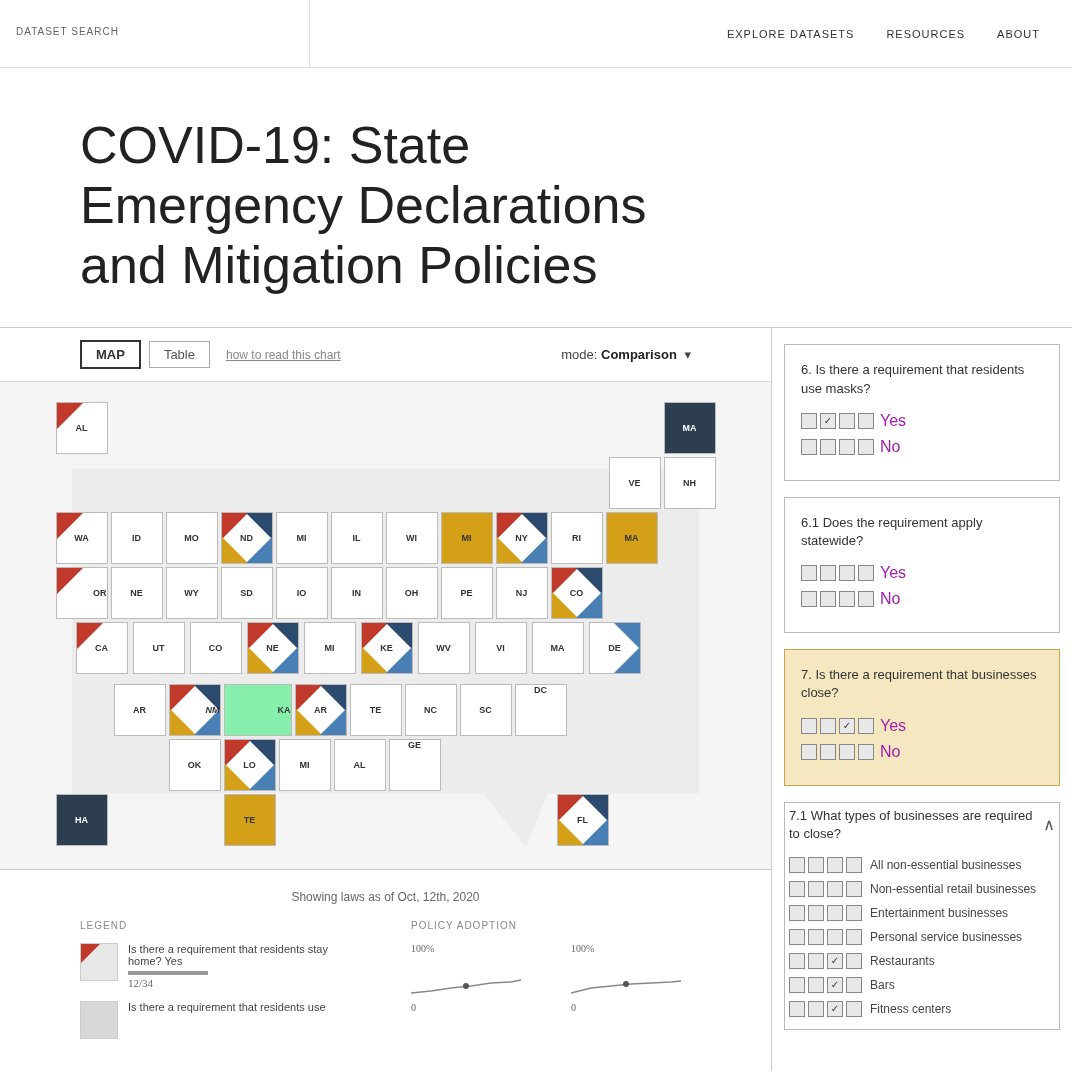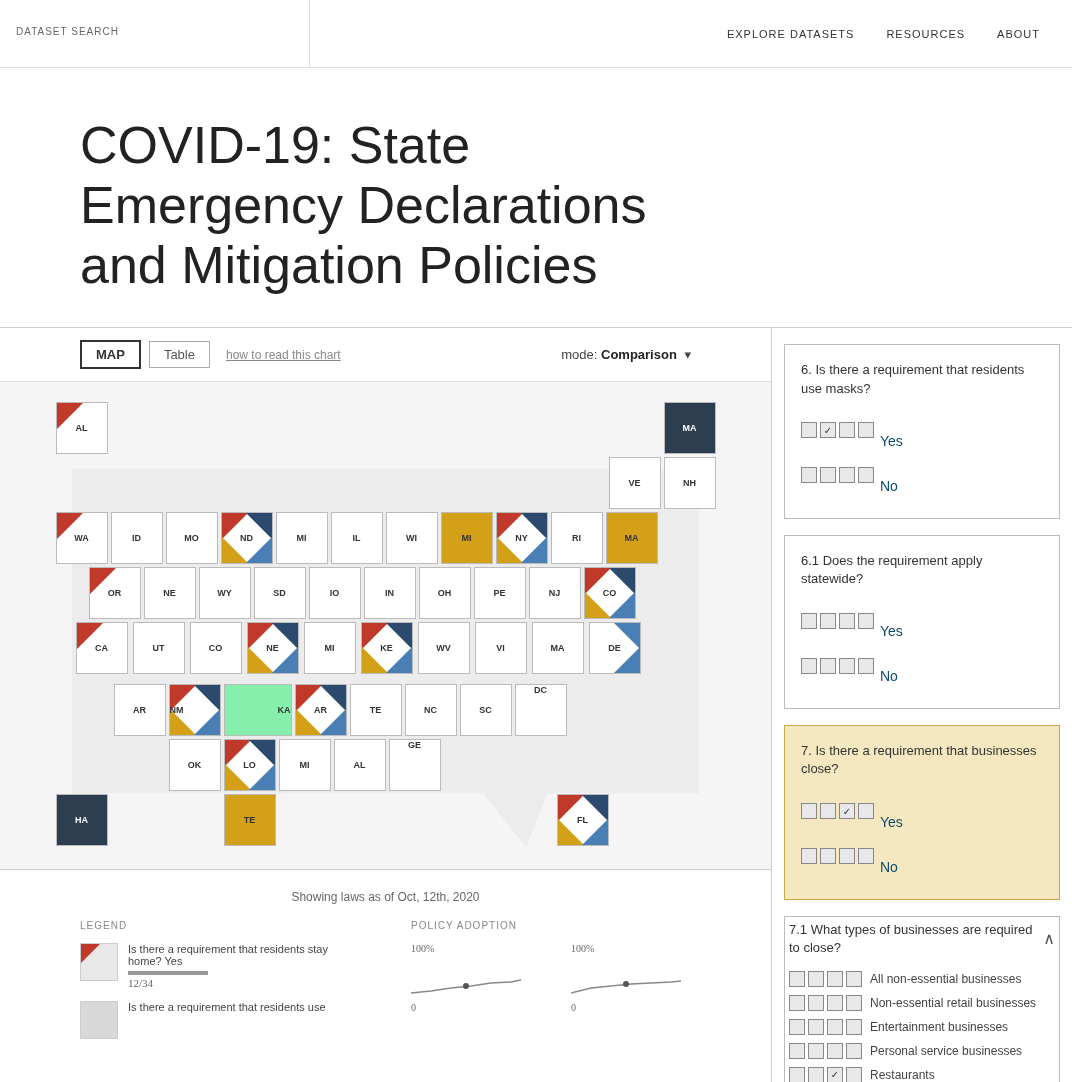--- a/index.html
+++ b/index.html
@@ -321,23 +321,22 @@
       background: #e8e8e8;
     }
     .cb.checked::after {
       content: '✓';
       font-size: 10px;
       color: #333;
     }
 
     .cb-label {
       font-family: Arial, sans-serif;
-      font-size: 14px;
-      color: #0c4a6e;
-      margin-top: 21px;
+      font-size: 16px;
+      color: #a21caf;
     }
 
     .sidebar-subsection {
       border: 1.5px solid #bbb;
       margin: 0 12px 16px 12px;
       padding: 4px;
     }
 
     .subsection-header {
       display: flex;
@@ -481,21 +480,21 @@
               <span style="position: relative; z-index: 2; font-family: Arial, sans-serif; font-size: 9px; font-weight: bold; color: rgb(51, 51, 51);">NY</span>
             </div>
             <div style="width: 52px; height: 52px; border: 1.5px solid rgb(187, 187, 187); position: relative; display: flex; align-items: center; justify-content: center; cursor: pointer; overflow: hidden; background: rgb(255, 255, 255); flex-shrink: 0;">
               <span style="position: relative; z-index: 2; font-family: Arial, sans-serif; font-size: 9px; font-weight: bold; color: rgb(51, 51, 51);">RI</span>
             </div>
             <div style="width: 52px; height: 52px; border: 1.5px solid rgb(187, 187, 187); position: relative; display: flex; align-items: center; justify-content: center; cursor: pointer; overflow: hidden; background: rgb(212, 160, 23); flex-shrink: 0;">
               <span style="position: relative; z-index: 2; font-family: Arial, sans-serif; font-size: 9px; font-weight: bold; color: rgb(51, 51, 51);">MA</span>
             </div>
           </div>
           <div style="display: flex; gap: 3px; margin-bottom: 3px;">
-            <div style="width: 52px; height: 52px; border: 1.5px solid rgb(187, 187, 187); position: relative; display: flex; align-items: center; justify-content: center; cursor: pointer; overflow: hidden; background: rgb(255, 255, 255); flex-shrink: 0; margin-left: 33px;">
+            <div style="width: 52px; height: 52px; border: 1.5px solid rgb(187, 187, 187); position: relative; display: flex; align-items: center; justify-content: flex-end; cursor: pointer; overflow: hidden; background: rgb(255, 255, 255); flex-shrink: 0;">
               <div style="position: absolute; top: 0px; left: 0px; width: 0px; height: 0px; border-style: solid; border-width: 26px 26px 0px 0px; border-color: rgb(192, 57, 43) transparent transparent;"></div>
               <span style="position: relative; z-index: 2; font-family: Arial, sans-serif; font-size: 9px; font-weight: bold; color: rgb(51, 51, 51);">OR</span>
             </div>
             <div style="width: 52px; height: 52px; border: 1.5px solid rgb(187, 187, 187); position: relative; display: flex; align-items: center; justify-content: center; cursor: pointer; overflow: hidden; background: rgb(255, 255, 255); flex-shrink: 0;">
               <span style="position: relative; z-index: 2; font-family: Arial, sans-serif; font-size: 9px; font-weight: bold; color: rgb(51, 51, 51);">NE</span>
             </div>
             <div style="width: 52px; height: 52px; border: 1.5px solid rgb(187, 187, 187); position: relative; display: flex; align-items: center; justify-content: center; cursor: pointer; overflow: hidden; background: rgb(255, 255, 255); flex-shrink: 0;">
               <span style="position: relative; z-index: 2; font-family: Arial, sans-serif; font-size: 9px; font-weight: bold; color: rgb(51, 51, 51);">WY</span>
             </div>
             <div style="width: 52px; height: 52px; border: 1.5px solid rgb(187, 187, 187); position: relative; display: flex; align-items: center; justify-content: center; cursor: pointer; overflow: hidden; background: rgb(255, 255, 255); flex-shrink: 0;">
@@ -565,21 +564,21 @@
               <div style="position: absolute; top: 0px; right: 0px; width: 0px; height: 0px; border-style: solid; border-width: 0px 26px 26px 0px; border-color: transparent rgb(74, 127, 181) transparent transparent;"></div>
               <div style="position: absolute; bottom: 0px; right: 0px; width: 0px; height: 0px; border-style: solid; border-width: 0px 0px 26px 26px; border-color: transparent transparent rgb(74, 127, 181);"></div>
               <span style="position: relative; z-index: 2; font-family: Arial, sans-serif; font-size: 9px; font-weight: bold; color: rgb(51, 51, 51);">DE</span>
             </div>
           </div>
           <div style="display: flex; gap: 3px; margin-bottom: 3px;">
             <div style="width: 55px; height: 52px; flex-shrink: 0;"></div>
             <div style="width: 52px; height: 52px; border: 1.5px solid rgb(187, 187, 187); position: relative; display: flex; align-items: center; justify-content: center; cursor: pointer; overflow: hidden; background: rgb(255, 255, 255); flex-shrink: 0;">
               <span style="position: relative; z-index: 2; font-family: Arial, sans-serif; font-size: 9px; font-weight: bold; color: rgb(51, 51, 51);">AR</span>
             </div>
-            <div style="width: 52px; height: 52px; border: 1.5px solid rgb(187, 187, 187); position: relative; display: flex; align-items: center; justify-content: flex-start; cursor: pointer; overflow: hidden; background: rgb(255, 255, 255); flex-shrink: 0;">
+            <div style="width: 52px; height: 52px; border: 1.5px solid rgb(187, 187, 187); position: relative; display: flex; align-items: center; justify-content: flex-end; cursor: pointer; overflow: hidden; background: rgb(255, 255, 255); flex-shrink: 0; font-style: italic;">
               <div style="position: absolute; top: 0px; left: 0px; width: 0px; height: 0px; border-style: solid; border-width: 26px 26px 0px 0px; border-color: rgb(192, 57, 43) transparent transparent;"></div>
               <div style="position: absolute; top: 0px; right: 0px; width: 0px; height: 0px; border-style: solid; border-width: 0px 26px 26px 0px; border-color: transparent rgb(44, 74, 110) transparent transparent;"></div>
               <div style="position: absolute; bottom: 0px; left: 0px; width: 0px; height: 0px; border-style: solid; border-width: 26px 0px 0px 26px; border-color: transparent transparent transparent rgb(212, 160, 23);"></div>
               <div style="position: absolute; bottom: 0px; right: 0px; width: 0px; height: 0px; border-style: solid; border-width: 0px 0px 26px 26px; border-color: transparent transparent rgb(74, 127, 181);"></div>
               <span style="position: relative; z-index: 2; font-family: Arial, sans-serif; font-size: 9px; font-weight: bold; color: rgb(51, 51, 51);">NM</span>
             </div>
             <div style="width: 68px; height: 52px; border: 1.5px solid rgb(187, 187, 187); position: relative; display: flex; align-items: center; justify-content: flex-end; cursor: pointer; overflow: hidden; background: #86efac; flex-shrink: 0;">
               <span style="position: relative; z-index: 2; font-family: Arial, sans-serif; font-size: 9px; font-weight: bold; color: rgb(51, 51, 51);">KA</span>
             </div>
             <div style="width: 52px; height: 52px; border: 1.5px solid rgb(187, 187, 187); position: relative; display: flex; align-items: center; justify-content: center; cursor: pointer; overflow: hidden; background: rgb(255, 255, 255); flex-shrink: 0;">

